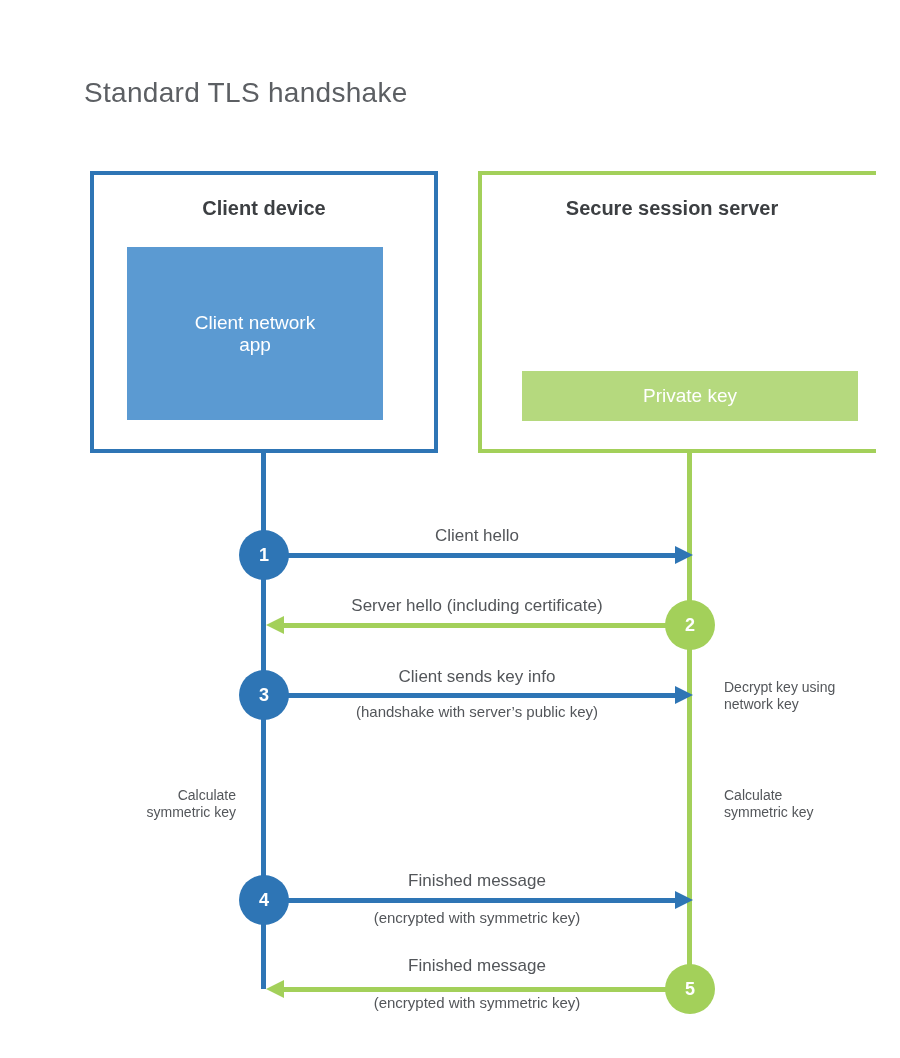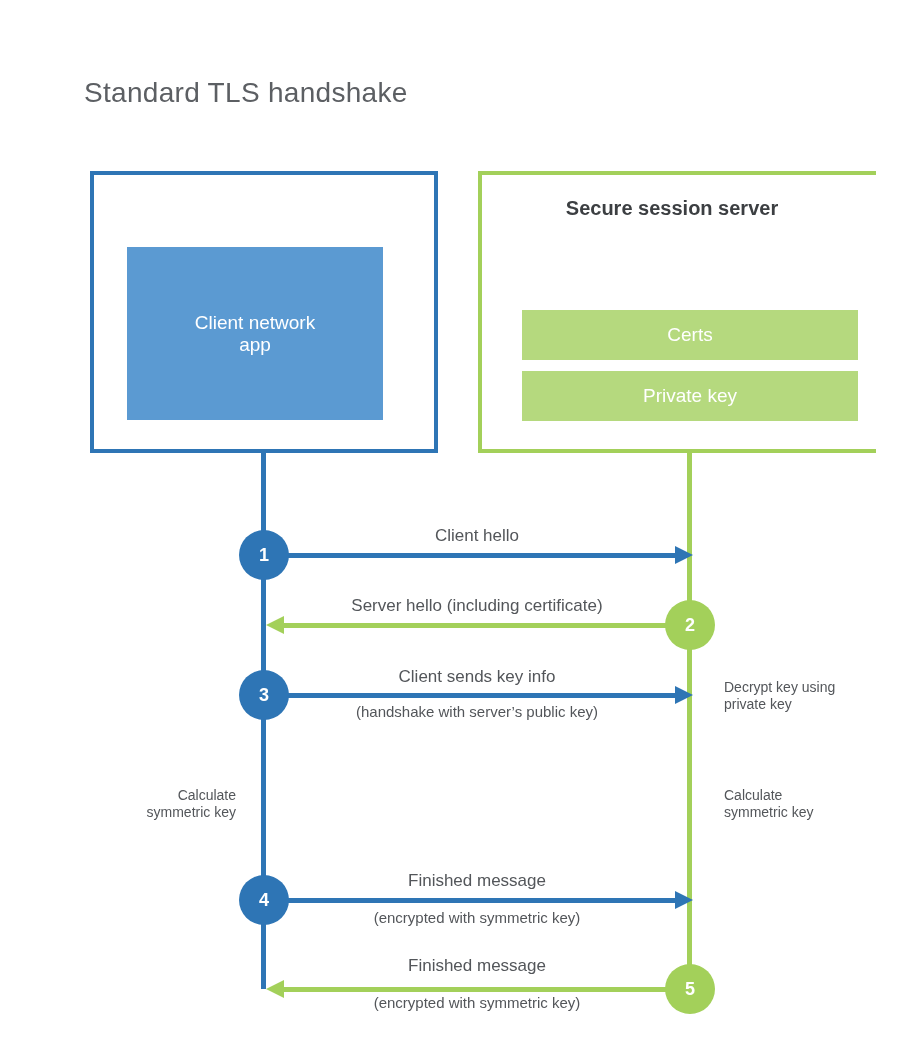--- a/index.html
+++ b/index.html
@@ -82,30 +82,28 @@
   .note-calc-right{left:676px;top:739px;width:140px;text-align:left;}
 </style>
 </head>
 <body>
 
 <div class="canvas">
 
   <div class="title">Standard TLS handshake</div>
 
   <div class="box client"></div>
+  <div class="box-heading client">Client device</div>
   <div class="app-rect">
     <span class="pre">Client network
 app</span>
   </div>
 
   <div class="box server"></div>
   <div class="box-heading server">Secure session server</div>
-  <div class="server-bar bar-2">
-    <span>Certs</span>
-  </div>
   <div class="server-bar bar-3">
     <span>Private key</span>
   </div>
 
   <div class="lifeline client"></div>
   <div class="lifeline server"></div>
 
   <div class="flow-label" style="top:478px">Client hello</div>
   <div class="shaft blue" style="left:230px;top:505px;width:398px"></div>
   <div class="head right" style="left:627px;top:498px"></div>
@@ -116,21 +114,21 @@
   <div class="head left" style="left:218px;top:568px"></div>
   <div class="step-circle green" style="left:617px;top:552px">2</div>
 
   <div class="flow-label" style="top:619px">Client sends key info</div>
   <div class="flow-sublabel" style="top:655px">(handshake with server’s public key)</div>
   <div class="shaft blue" style="left:230px;top:645px;width:398px"></div>
   <div class="head right" style="left:627px;top:638px"></div>
   <div class="step-circle blue" style="left:191px;top:622px">3</div>
 
   <div class="side-note note-decrypt pre">Decrypt key using
-private key</div>
+network key</div>
   <div class="side-note note-calc-left pre">Calculate
 symmetric key</div>
   <div class="side-note note-calc-right pre">Calculate
 symmetric key</div>
 
   <div class="flow-label" style="top:823px">Finished message</div>
   <div class="flow-sublabel" style="top:861px">(encrypted with symmetric key)</div>
   <div class="shaft blue" style="left:230px;top:850px;width:398px"></div>
   <div class="head right" style="left:627px;top:843px"></div>
   <div class="step-circle blue" style="left:191px;top:827px">4</div>

